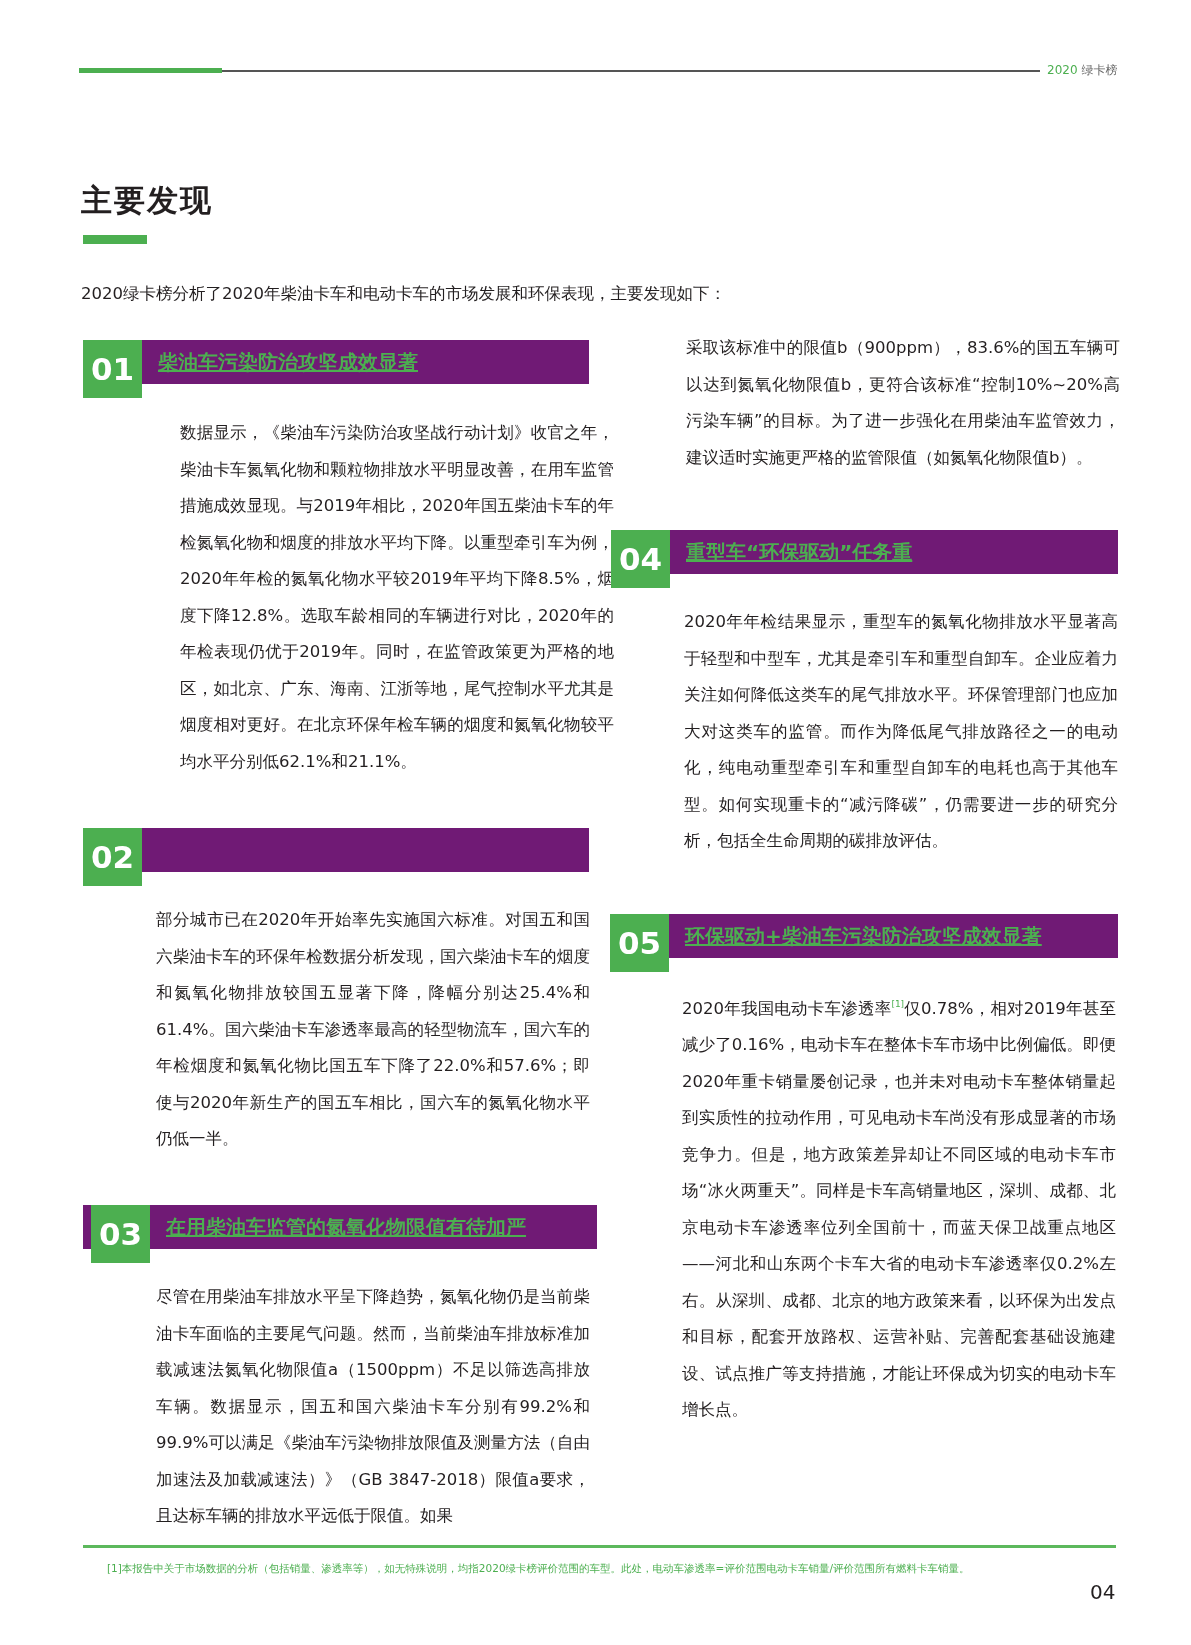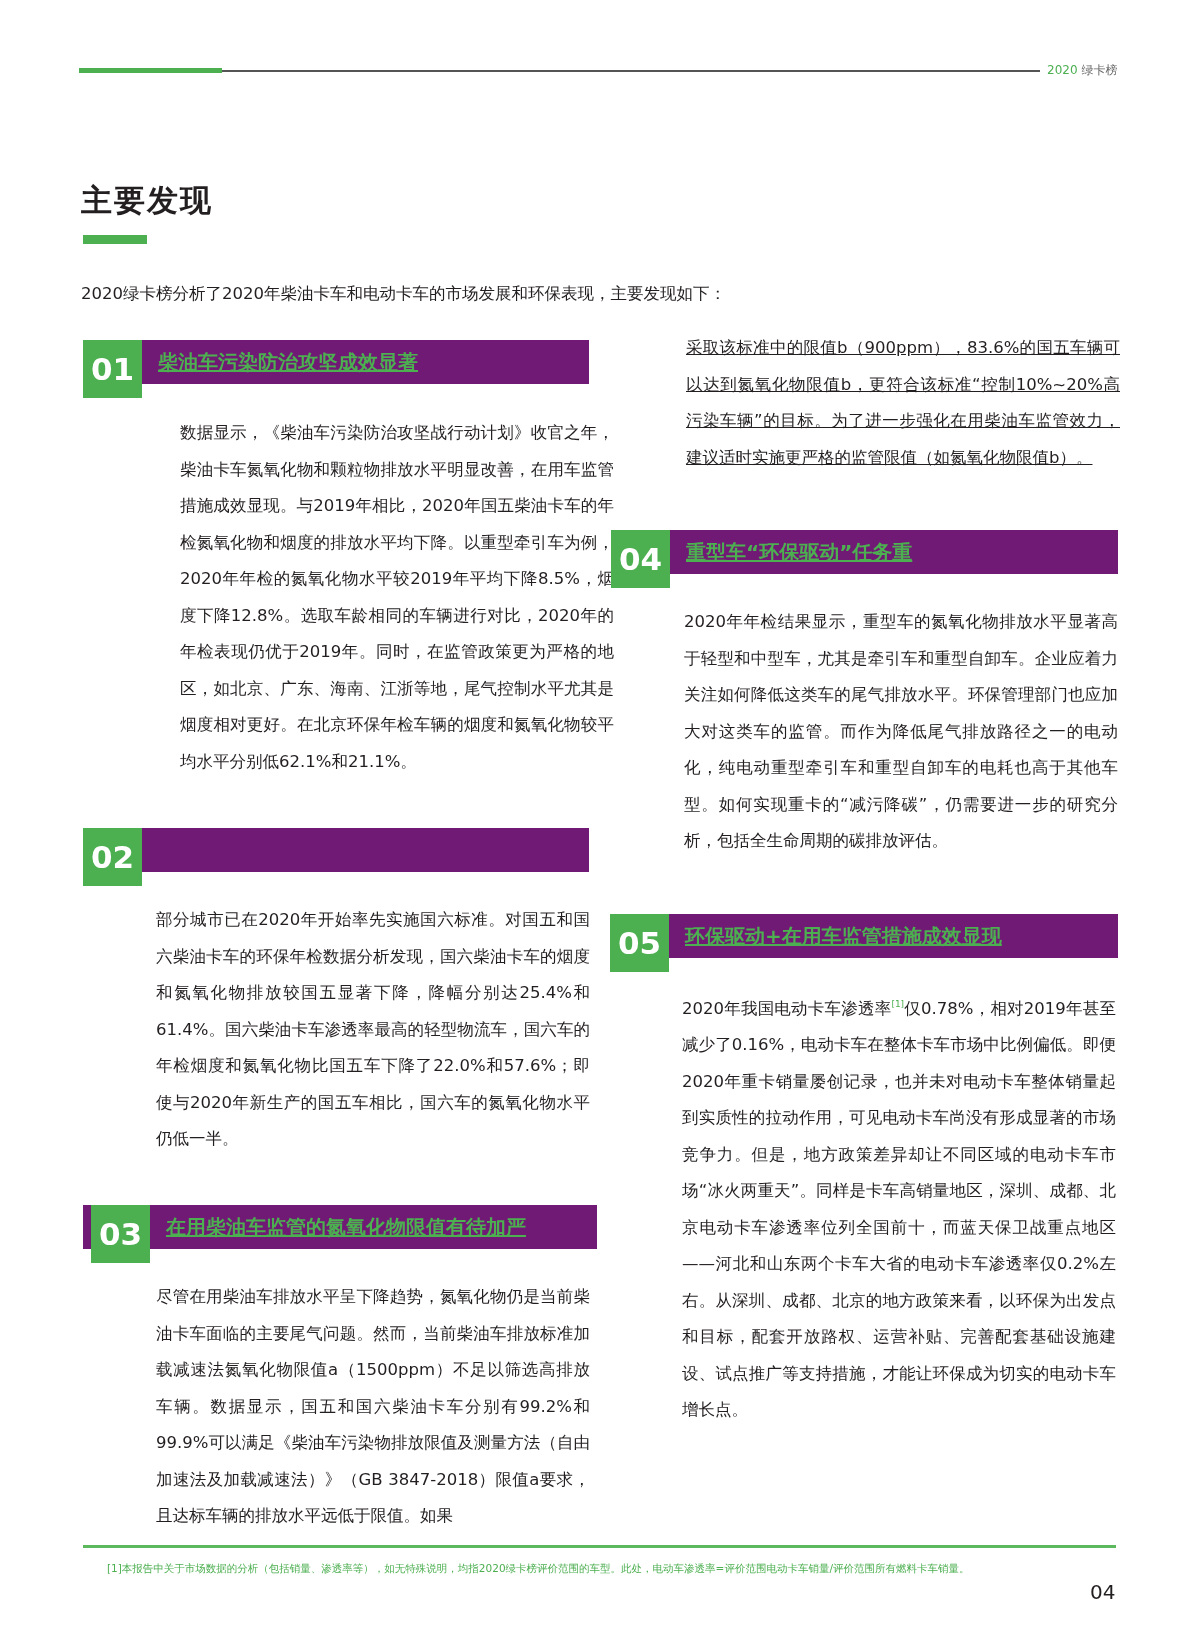--- a/index.html
+++ b/index.html
@@ -50,35 +50,35 @@
   </div>
 
 <div class="sec-head" style="left:83px; top:1205px; width:506px;padding-left:8px;">
   <div class="sec-num">03</div>
   <div class="sec-title">在用柴油车监管的氮氧化物限值有待加严</div>
 </div>
 <div class="body-text" style="left:156px; top:1279px;">
     <p>尽管在用柴油车排放水平呈下降趋势，氮氧化物仍是当前柴油卡车面临的主要尾气问题。然而，当前柴油车排放标准加载减速法氮氧化物限值a（1500ppm）不足以筛选高排放车辆。数据显示，国五和国六柴油卡车分别有99.2%和99.9%可以满足《柴油车污染物排放限值及测量方法（自由加速法及加载减速法）》（GB 3847-2018）限值a要求，且达标车辆的排放水平远低于限值。如果</p>
   </div>
 
-<div class="body-text" style="left:686px; top:330px;text-decoration:underline;">
+<div class="body-text" style="left:686px; top:330px;">
     <p>采取该标准中的限值b（900ppm），83.6%的国五车辆可以达到氮氧化物限值b，更符合该标准“控制10%~20%高污染车辆”的目标。为了进一步强化在用柴油车监管效力，建议适时实施更严格的监管限值（如氮氧化物限值b）。</p>
   </div>
 
 <div class="sec-head" style="left:611px; top:530px; width:507px;">
   <div class="sec-num">04</div>
   <div class="sec-title">重型车“环保驱动”任务重</div>
 </div>
 <div class="body-text" style="left:684px; top:604px;">
     <p>2020年年检结果显示，重型车的氮氧化物排放水平显著高于轻型和中型车，尤其是牵引车和重型自卸车。企业应着力关注如何降低这类车的尾气排放水平。环保管理部门也应加大对这类车的监管。而作为降低尾气排放路径之一的电动化，纯电动重型牵引车和重型自卸车的电耗也高于其他车型。如何实现重卡的“减污降碳”，仍需要进一步的研究分析，包括全生命周期的碳排放评估。</p>
   </div>
 
 <div class="sec-head" style="left:610px; top:914px; width:508px;">
   <div class="sec-num">05</div>
-  <div class="sec-title">环保驱动+在用车监管措施成效显现</div>
+  <div class="sec-title">环保驱动+柴油车污染防治攻坚成效显著</div>
 </div>
 <div class="body-text" style="left:682px; top:986px;">
     <p><span>2020年我国电动卡车渗透率</span><span class="sup">[1]</span><span>仅0.78%，相对2019年甚至减少了0.16%，电动卡车在整体卡车市场中比例偏低。即便2020年重卡销量屡创记录，也并未对电动卡车整体销量起到实质性的拉动作用，可见电动卡车尚没有形成显著的市场竞争力。但是，地方政策差异却让不同区域的电动卡车市场“冰火两重天”。同样是卡车高销量地区，深圳、成都、北京电动卡车渗透率位列全国前十，而蓝天保卫战重点地区——河北和山东两个卡车大省的电动卡车渗透率仅0.2%左右。从深圳、成都、北京的地方政策来看，以环保为出发点和目标，配套开放路权、运营补贴、完善配套基础设施建设、试点推广等支持措施，才能让环保成为切实的电动卡车增长点。</span></p>
   </div>
 
 <div class="foot-line"></div>
 <div class="foot-note">[1]本报告中关于市场数据的分析（包括销量、渗透率等），如无特殊说明，均指2020绿卡榜评价范围的车型。此处，电动车渗透率=评价范围电动卡车销量/评价范围所有燃料卡车销量。</div>
 <div class="page-num">04</div>
 
 </body></html>

